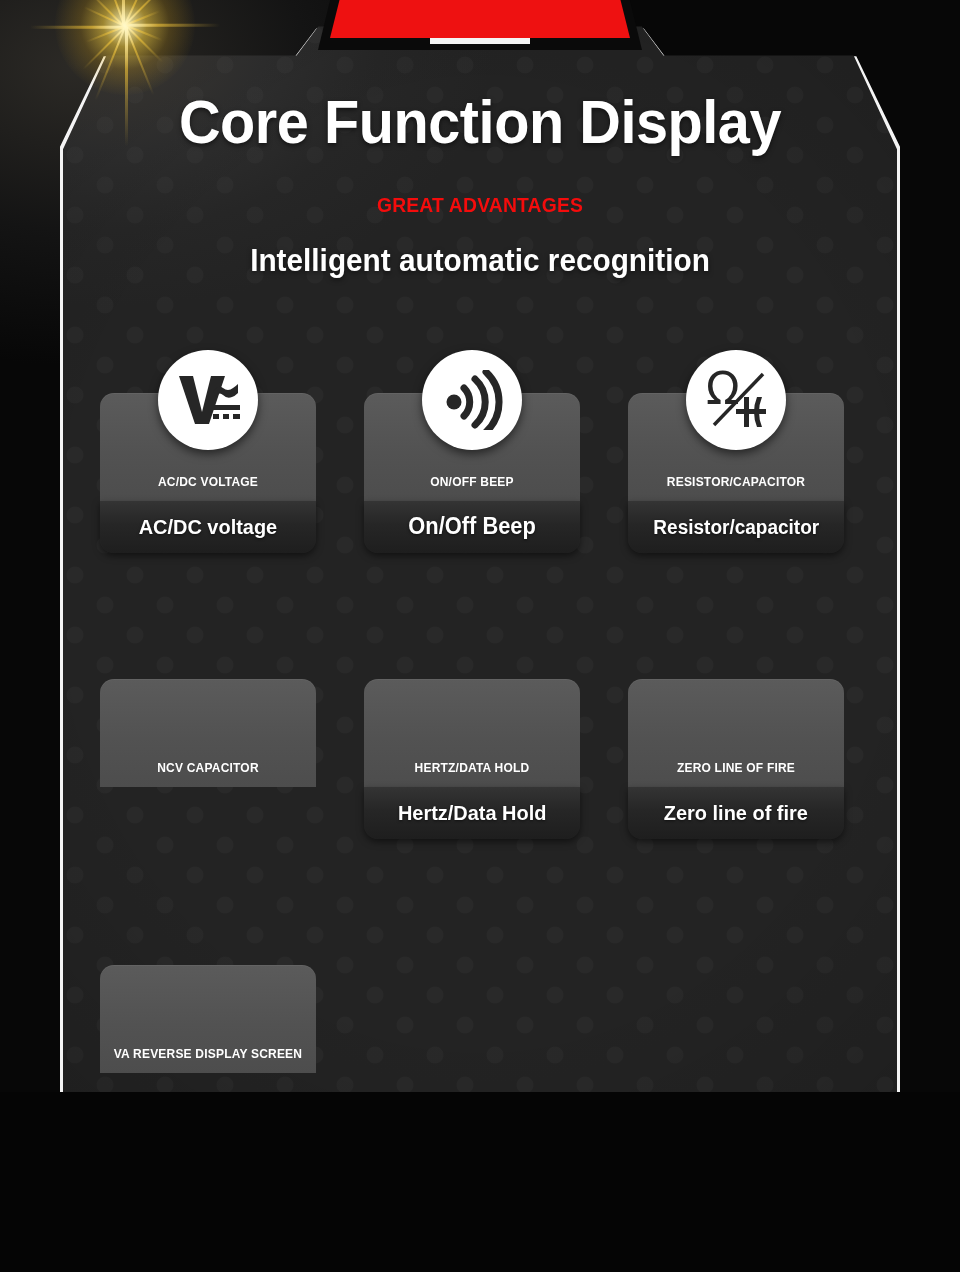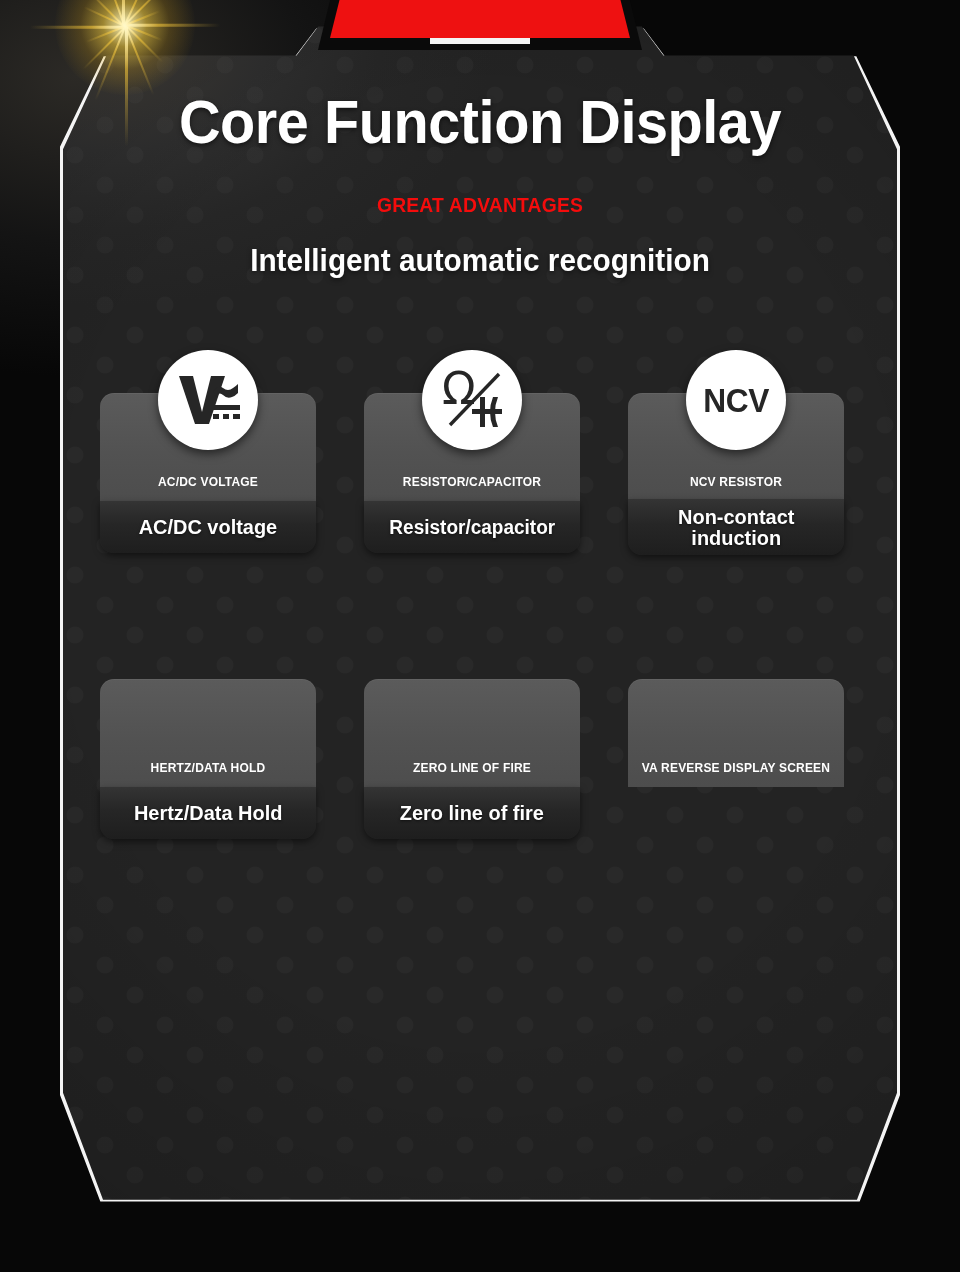--- a/index.html
+++ b/index.html
@@ -7,21 +7,21 @@
 
   html, body {
     width:960px; height:1272px;
     background:#050505;
     font-family:"Liberation Sans", sans-serif;
     overflow:hidden;
   }
 
   #stage {
     position:relative;
-    width:960px; height:1272px;
+    width:960px; height:1092px;
     background:
       radial-gradient(ellipse 420px 300px at 8% 6%, #2c2a26 0%, #141414 55%, #070707 100%),
       linear-gradient(180deg,#0a0a0a 0%, #050505 100%);
     overflow:hidden;
   }
 
   
   .red-banner{
     position:absolute;
     top:-34px; left:330px;
@@ -280,20 +280,36 @@
           <rect x="38" y="42" width="6" height="5" fill="#262626"></rect>
           <rect x="48" y="42" width="6" height="5" fill="#262626"></rect>
           <rect x="58" y="42" width="7" height="5" fill="#262626"></rect>
         </svg>
       </div>
       <div class="labelbar">
         <div class="label small">AC/DC voltage</div>
       </div>
     </div>
 
+    <div class="cell">
+      <div class="card">
+        <div class="card-caption">ON/OFF BEEP</div>
+      </div>
+      <div class="circle">
+        <svg width="62" height="60" viewBox="0 0 62 60">
+          <circle cx="13" cy="32" r="7.5" fill="#262626"></circle>
+          <path d="M23 18 a20 20 0 0 1 0 28" stroke="#262626" stroke-width="7" fill="none" stroke-linecap="round"></path>
+          <path d="M34 9 a31 31 0 0 1 0 46" stroke="#262626" stroke-width="7" fill="none" stroke-linecap="round"></path>
+          <path d="M45 2 a41 41 0 0 1 0 60" stroke="#262626" stroke-width="7" fill="none" stroke-linecap="round"></path>
+        </svg>
+      </div>
+      <div class="labelbar">
+        <div class="label">On/Off Beep</div>
+      </div>
+    </div>
 
 
     <div class="cell">
       <div class="card">
         <div class="card-caption">RESISTOR/CAPACITOR</div>
       </div>
       <div class="circle">
         <svg width="72" height="72" viewBox="0 0 72 72">
           <text x="6" y="40" font-family="'DejaVu Sans', sans-serif" font-size="44" fill="#262626">Ω</text>
           <line x1="63" y1="10" x2="14" y2="61" stroke="#262626" stroke-width="3.4"></line>
@@ -303,28 +319,21 @@
         </svg>
       </div>
       <div class="labelbar">
         <div class="label xsmall">Resistor/capacitor</div>
       </div>
     </div>
 
 
     <div class="cell">
       <div class="card">
-        <div class="card-caption">NCV RESISTOR</div>
-      </div>
-      <div class="circle">
-        <span class="glyph ncv">NCV</span>
-      </div>
-      <div class="labelbar two-line">
-        <div class="label small">Non-contact
-induction</div>
+        <div class="card-caption">NCV CAPACITOR</div>
       </div>
     </div>
 
     <div class="cell">
       <div class="card">
         <div class="card-caption">HERTZ/DATA HOLD</div>
       </div>
       <div class="labelbar">
         <div class="label small">Hertz/Data Hold</div>
       </div>

